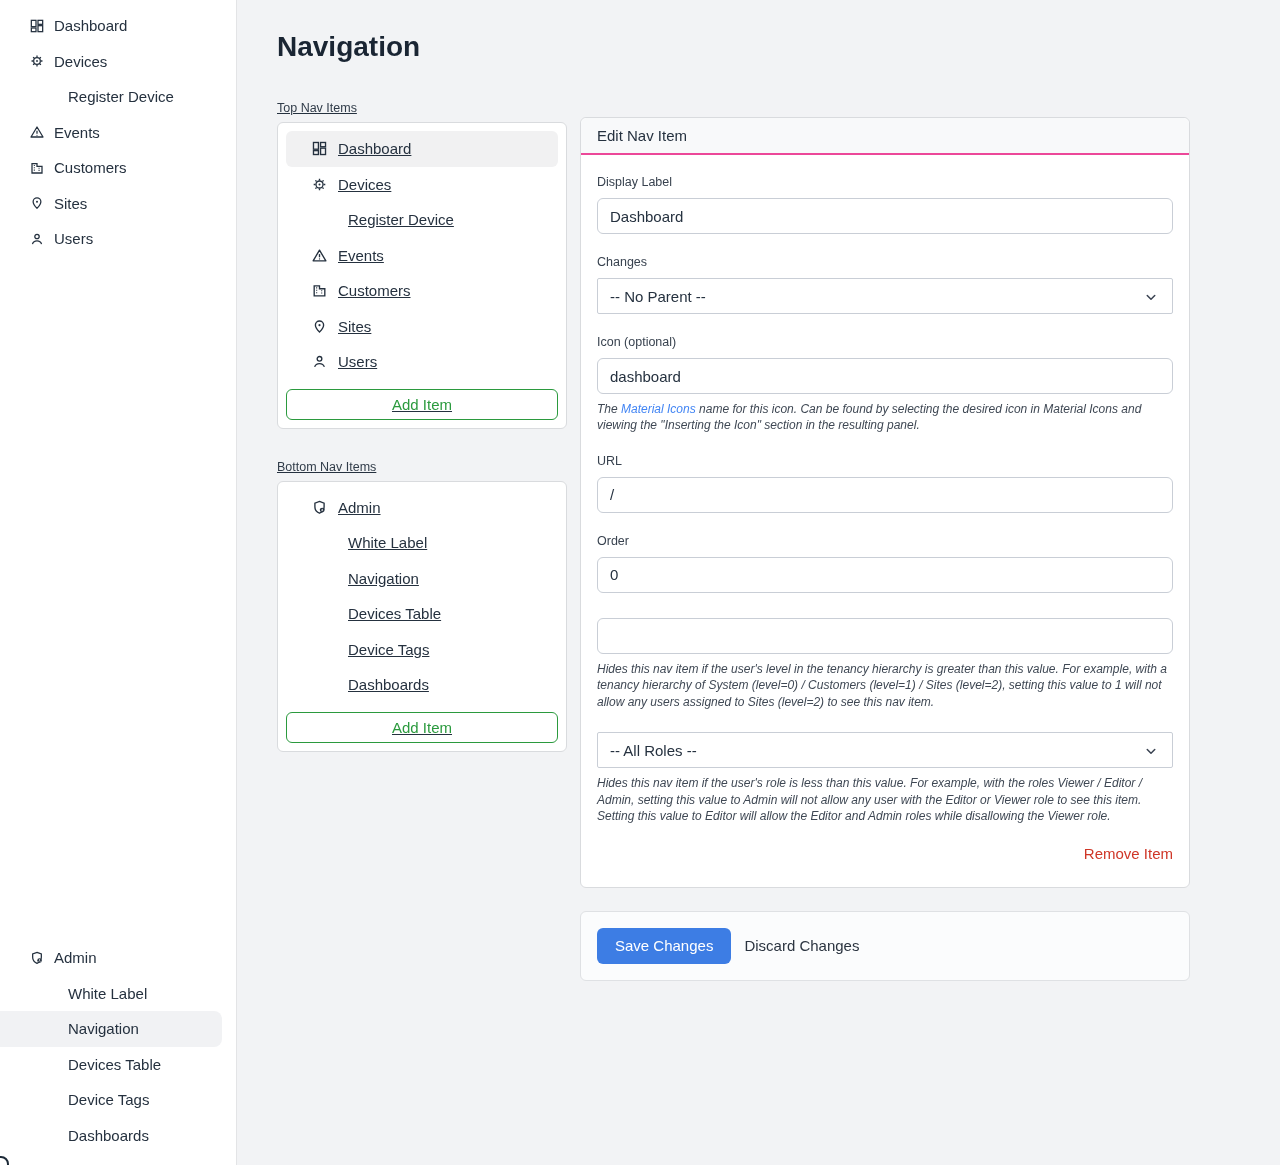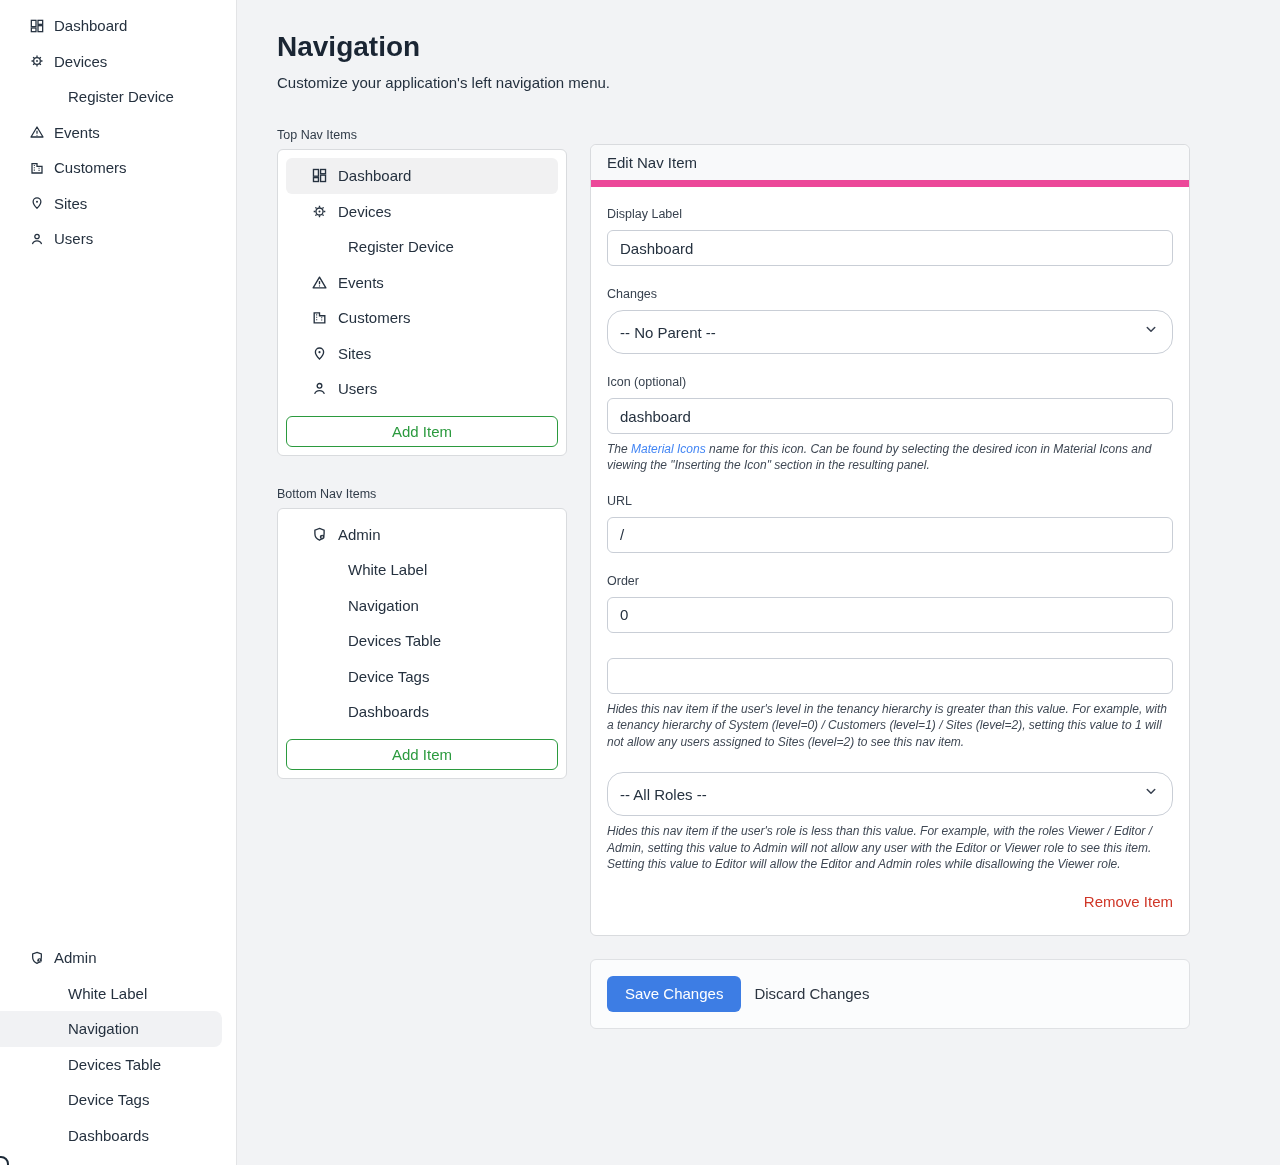--- a/index.html
+++ b/index.html
@@ -38,21 +38,21 @@
   .sidebar .bottom-group { margin-top: auto; }
   .corner-glyph {
     position: absolute; left: -7px; bottom: -7px;
     width: 16px; height: 16px; border: 2.5px solid #1d2a38; border-radius: 50%;
   }
   
   .main { flex: 1; padding: 30px 90px 0 40px; }
   .page-title { font-size: 28px; line-height: 34px; font-weight: 700; color: #1a2533; }
   .page-sub { font-size: 15px; margin-top: 10px; color: #25313f; }
   .columns { display: flex; margin-top: 36px; align-items: flex-start; }
-  .left-col { width: 290px; min-width: 290px; margin-right: 23px; }
+  .left-col { width: 290px; min-width: 290px; margin-right: 13px; text-decoration: underline; }
   .right-col { flex: 1; margin-top: 17px; }
   .section-label { font-size: 12.5px; line-height: 17px; color: #313c49; }
   .card {
     background: #fff; border: 1px solid #d9dbde; border-radius: 6px;
   }
   .nav-card { padding: 8px; margin-bottom: 0; }
   .nav-card-wrap { margin-bottom: 30px; }
   .cnav-item {
     height: 35.5px; display: flex; align-items: center;
     padding-left: 25px; gap: 10px; font-size: 15px; color: #25313f;
@@ -63,35 +63,35 @@
   .cnav-item .ic { width: 17px; height: 17px; display: inline-flex; color: #25313f; flex: none; }
   .cnav-item .ic svg { width: 17px; height: 17px; }
   .add-item-btn {
     display: block; width: 100%; height: 31px; margin-top: 9px;
     background: #fff; border: 1px solid var(--green); border-radius: 6px;
     color: var(--green); font-size: 15px; font-family: inherit; cursor: pointer;
   }
   
   .edit-card { overflow: hidden; }
   .edit-header {
-    background: #f8f9fa; border-bottom: 7px solid #ec4899;
+    background: #f8f9fa; border-bottom: 2px solid #ec4899;
     padding: 9px 16px; font-size: 15px; color: #25313f;
     border-radius: 6px 6px 0 0;
   }
   .edit-body { padding: 20px 16px 24px 16px; }
   .fgroup { margin-bottom: 21px; }
   .flabel { font-size: 12.5px; color: #38424f; margin-bottom: 9px; }
   .finput {
     width: 100%; height: 36px; border: 1px solid #c9ced6; border-radius: 6px;
     padding: 0 12px; font-size: 15px; color: #25313f; background: #fff;
     font-family: inherit;
   }
   .fselect {
-    position: relative; width: 100%; height: 44px; border: 1px solid #c9ced6;
-    border-radius: 16px; background: #fff; display: flex; align-items: center;
+    position: relative; width: 100%; height: 36px; border: 1px solid #c9ced6;
+    border-radius: 2px; background: #fff; display: flex; align-items: center;
     padding: 0 36px 0 12px; font-size: 15px; color: #25313f; cursor: pointer;
   }
   .fselect .chev { position: absolute; right: 12px; top: 9px; width: 18px; height: 18px; color: #3a4352; }
   .fhelp {
     font-size: 12px; font-style: italic; color: #3f4854;
     line-height: 1.37; margin-top: 7px;
   }
   .fhelp a { color: var(--link); text-decoration: none; font-style: italic; }
   .remove-row { text-align: right; margin-top: 20px; }
   .remove-link { color: var(--red); font-size: 15px; text-decoration: none; cursor: pointer; }
@@ -199,21 +199,20 @@
     </div>
     <div class="snav-item child">
       <span>Dashboards</span>
     </div>
   </div>
   <div class="corner-glyph"></div>
 </nav>
 
 <main class="main">
   <h1 class="page-title">Navigation</h1>
-  <div class="page-sub">Customize your application's left navigation menu.</div>
 
   <div class="columns">
 
     <div class="left-col">
 
       <div class="nav-card-wrap">
         <div class="section-label">Top Nav Items</div>
         <div class="card nav-card" style="margin-top:5px;">
           <div class="cnav-item selected">
             <span class="ic">

